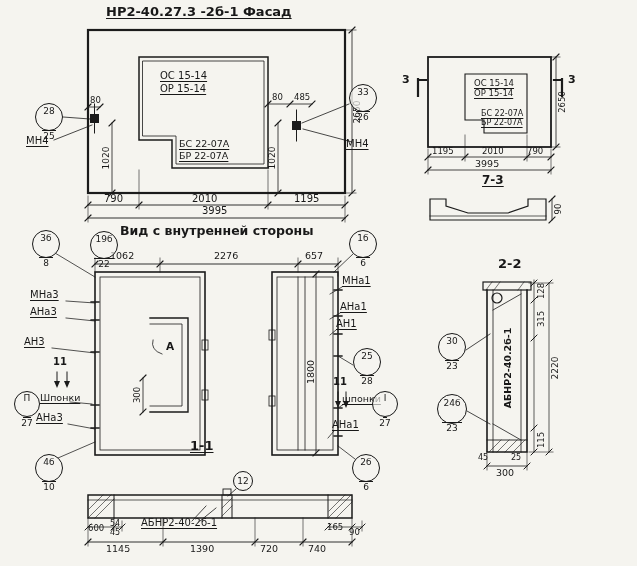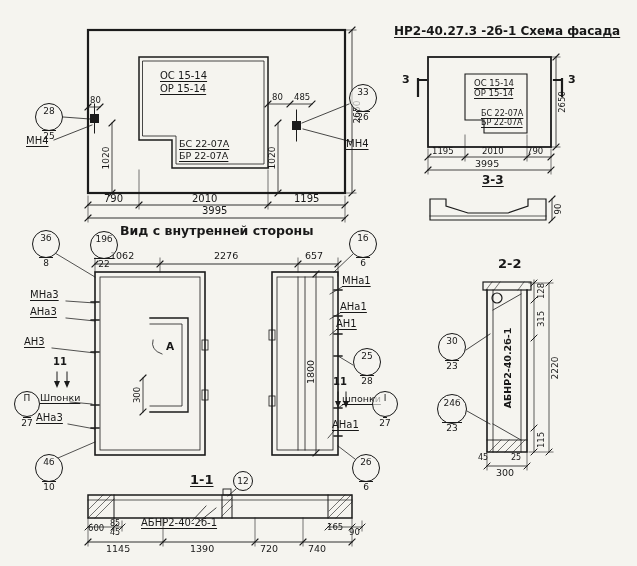--- a/index.html
+++ b/index.html
@@ -120,20 +120,21 @@
       <path d="M534,280V452M549,283V452" stroke-width="0.7"></path>
       <path d="M531,286l6,-6M531,303l6,-6M531,341l6,-6M531,431l6,-6M531,455l6,-6M546,286l6,-6M546,455l6,-6" stroke-width="1"></path>
       <path d="M529,283H553M529,452H553" stroke-width="0.6"></path>
       <path d="M487,466H527" stroke-width="0.8"></path>
       <path d="M484,469l6,-6M524,469l6,-6" stroke-width="1"></path>
       <path d="M487,452V470M527,452V470" stroke-width="0.6"></path>
       <path d="M466,350L490,334M467,411L490,424" stroke-width="0.8"></path>
     </g>
   </svg>
 
+  <span class="t s13 b u" style="left:106px;top:5px">НР2-40.27.3 -2б-1 Фасад</span>
   <span class="t s10 u" style="left:160px;top:71px">ОС 15-14</span>
   <span class="t s10 u" style="left:160px;top:84px">ОР 15-14</span>
   <span class="t s95 u" style="left:179px;top:139px">БС 22-07А</span>
   <span class="t s95 u" style="left:179px;top:151px">БР 22-07А</span>
   <span class="t s85" style="left:90px;top:96px">80</span>
   <span class="t s85" style="left:272px;top:93px">80</span>
   <span class="t s85" style="left:294px;top:93px">485</span>
   <span class="t s10 u" style="left:26px;top:136px">МН4</span>
   <span class="t s10 u" style="left:346px;top:139px">МН4</span>
   <span class="t s9 v" style="left:106px;top:158px">1020</span>
@@ -146,33 +147,32 @@
 
   <div class="bal b28" style="left:35px;top:103px">
     <span class="tp">28</span>
     <span class="bt">25</span>
   </div>
   <div class="bal b28" style="left:349px;top:84px">
     <span class="tp">33</span>
     <span class="bt">26</span>
   </div>
 
-  <span class="t s12 b u" style="left:394px;top:25px">НР2-40.27.3 -2б-1 Схема фасада</span>
   <span class="t s85 u" style="left:474px;top:79px">ОС 15-14</span>
   <span class="t s85 u" style="left:474px;top:89px">ОР 15-14</span>
   <span class="t s8 u" style="left:481px;top:110px">БС 22-07А</span>
   <span class="t s8 u" style="left:481px;top:119px">БР 22-07А</span>
   <span class="t s11 b" style="left:402px;top:74px">3</span>
   <span class="t s11 b" style="left:568px;top:74px">3</span>
   <span class="t s85 v" style="left:562px;top:102px">2650</span>
   <span class="t s85" style="left:432px;top:147px">1195</span>
   <span class="t s85" style="left:482px;top:147px">2010</span>
   <span class="t s85" style="left:527px;top:147px">790</span>
   <span class="t s95" style="left:475px;top:159px">3995</span>
-  <span class="t s12 b u" style="left:482px;top:174px">3-3</span>
+  <span class="t s12 b u" style="left:482px;top:174px">7-3</span>
   <span class="t s85 v" style="left:558px;top:209px">90</span>
 
   <span class="t s125 b" style="left:120px;top:225px">Вид с внутренней стороны</span>
   <span class="t s95" style="left:110px;top:251px">1062</span>
   <span class="t s95" style="left:214px;top:251px">2276</span>
   <span class="t s95" style="left:305px;top:251px">657</span>
   <span class="t s10 u" style="left:30px;top:290px">МНа3</span>
   <span class="t s10 u" style="left:30px;top:307px">АНа3</span>
   <span class="t s10 u" style="left:24px;top:337px">АН3</span>
   <span class="t s95 u" style="left:40px;top:393px">Шпонки</span>
@@ -214,24 +214,24 @@
   </div>
   <div class="bal b28" style="left:35px;top:454px">
     <span class="tp">4б</span>
     <span class="bt">10</span>
   </div>
   <div class="bal b28" style="left:352px;top:454px">
     <span class="tp">2б</span>
     <span class="bt">6</span>
   </div>
 
-  <span class="t s13 b u" style="left:190px;top:473px">1-1</span>
+  <span class="t s13 b u" style="left:190px;top:439px">1-1</span>
   <span class="t s10 u" style="left:141px;top:518px">АБНР2-40-2б-1</span>
   <span class="t s85" style="left:88px;top:524px">600</span>
-  <span class="t s8" style="left:110px;top:520px">85</span>
+  <span class="t s8" style="left:110px;top:520px">54</span>
   <span class="t s8" style="left:110px;top:529px">45</span>
   <span class="t s85" style="left:327px;top:523px">165</span>
   <span class="t s85" style="left:349px;top:528px">90</span>
   <span class="t s95" style="left:106px;top:544px">1145</span>
   <span class="t s95" style="left:190px;top:544px">1390</span>
   <span class="t s95" style="left:260px;top:544px">720</span>
   <span class="t s95" style="left:308px;top:544px">740</span>
   <div class="bal b20" style="left:233px;top:471px">
     <span class="sg">12</span>
   </div>

